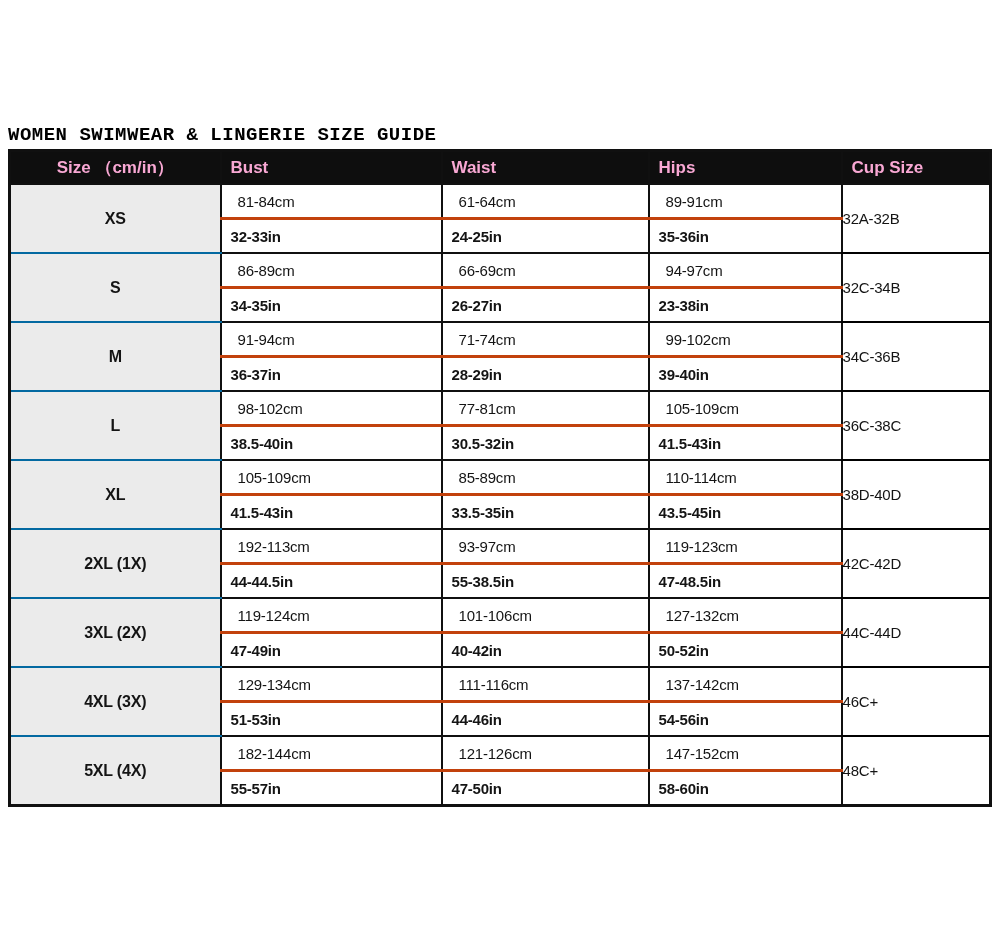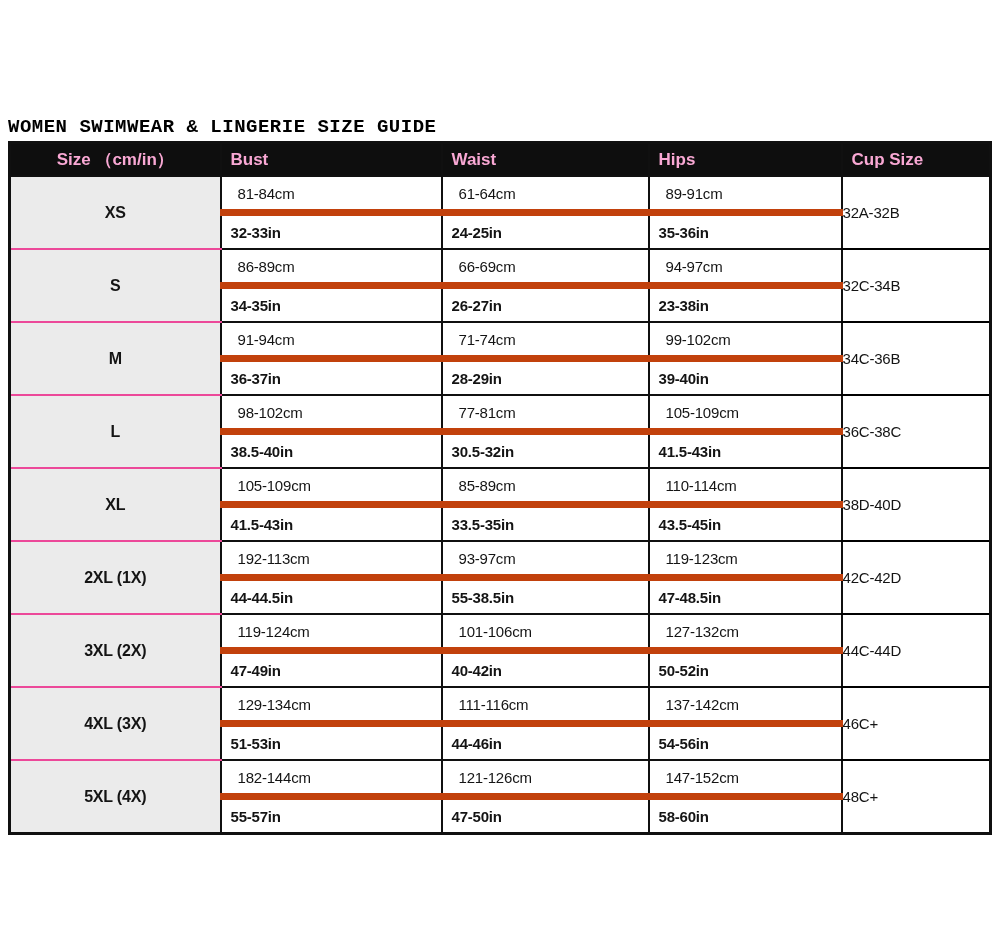--- a/index.html
+++ b/index.html
@@ -10,21 +10,21 @@
   }
   .page {
     position: relative;
     width: 997px;
     height: 947px;
     background: #ffffff;
     overflow: hidden;
   }
   .content {
     position: absolute;
-    top: 116px;
+    top: 124px;
     left: 8px;
   }
   .page-title {
     font-family: "Liberation Mono", monospace;
     font-size: 19px;
     font-weight: bold;
     color: #000000;
     letter-spacing: 0.5px;
     white-space: nowrap;
     margin: 0 0 3px 0;
@@ -65,36 +65,36 @@
     font-size: 15px;
     color: #141414;
     text-align: left;
     padding-left: 9px;
     letter-spacing: -0.2px;
     vertical-align: middle;
     background: #ffffff;
   }
   
   tr.row-a td.sub {
-    border-bottom: 7px solid #c2410c;
+    border-bottom: 3px solid #c2410c;
     padding-left: 16px;
   }
   
   tr.row-b td {
     border-bottom: 2px solid #101010;
     font-weight: bold;
   }
   th.size-cell {
     background: #ebebeb;
     color: #141414;
     font-size: 16px;
     font-weight: bold;
     text-align: center;
     letter-spacing: -0.2px;
-    border-bottom: 2px solid #ec4899;
+    border-bottom: 2px solid #0369a1;
   }
   td.cup-cell {
     text-align: center;
     padding-left: 0 !important;
     border-bottom: 2px solid #000000;
   }
 </style>
 </head>
 <body>
 

